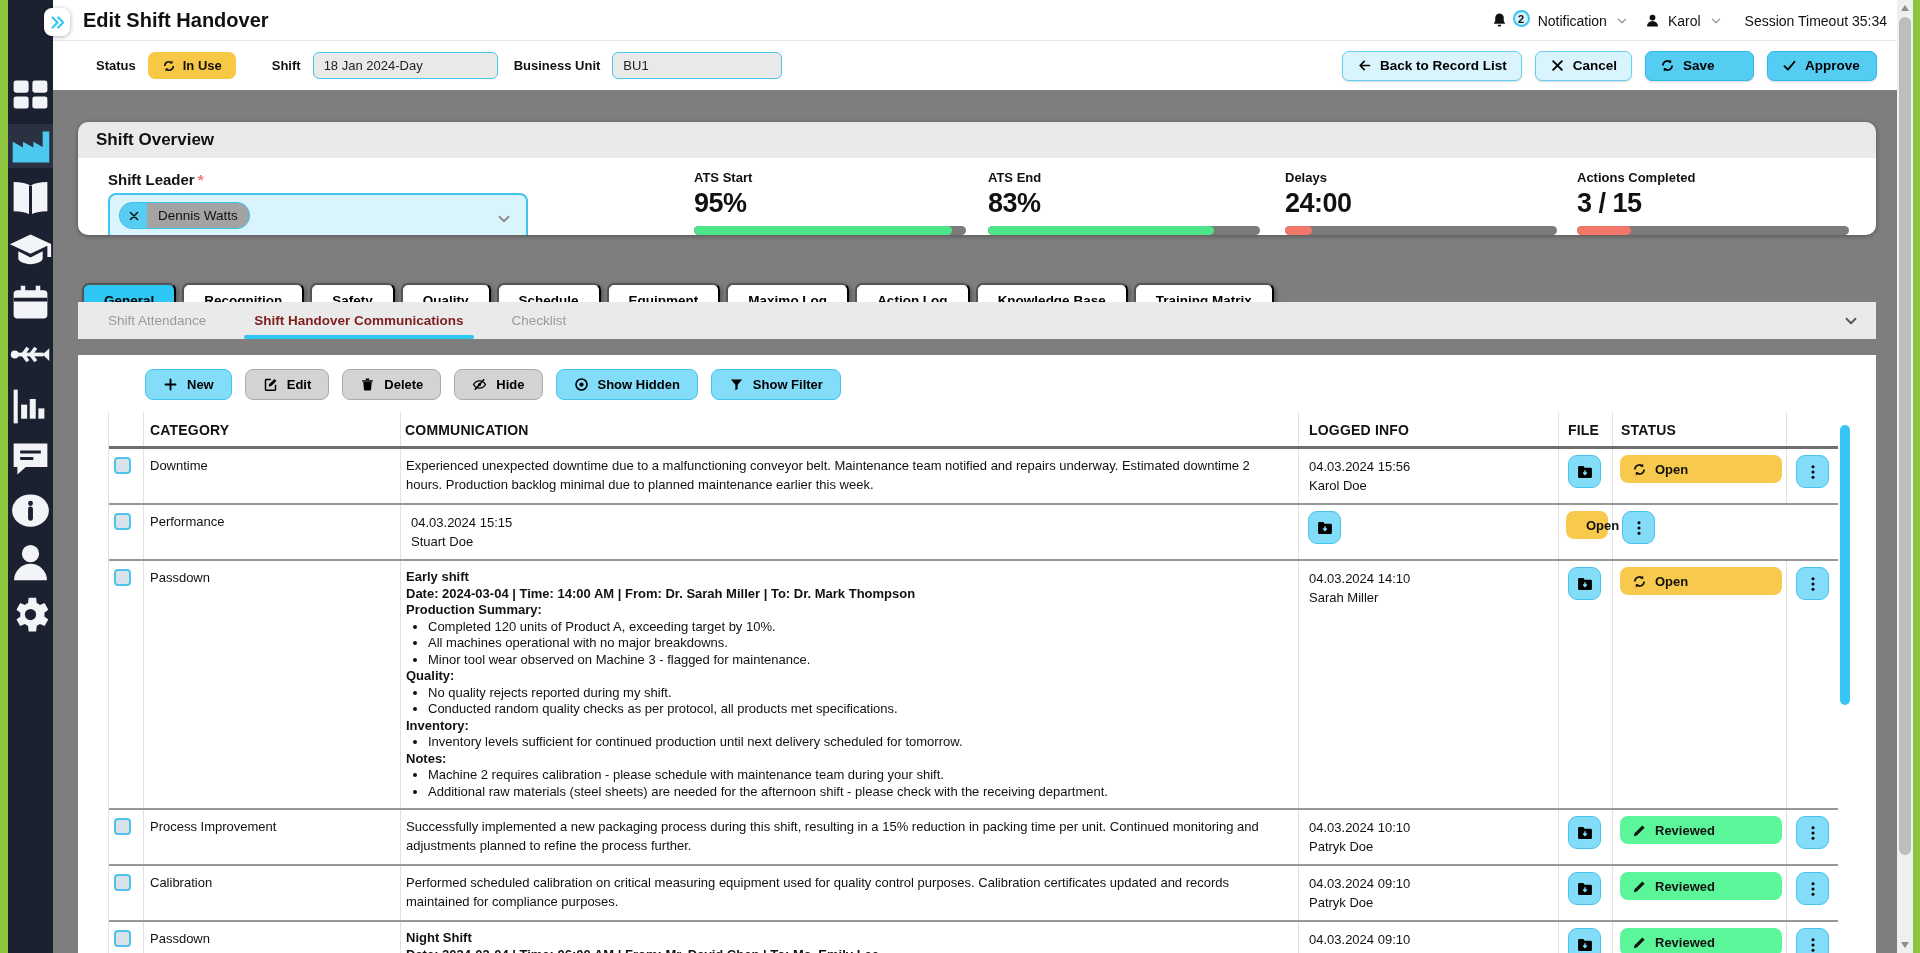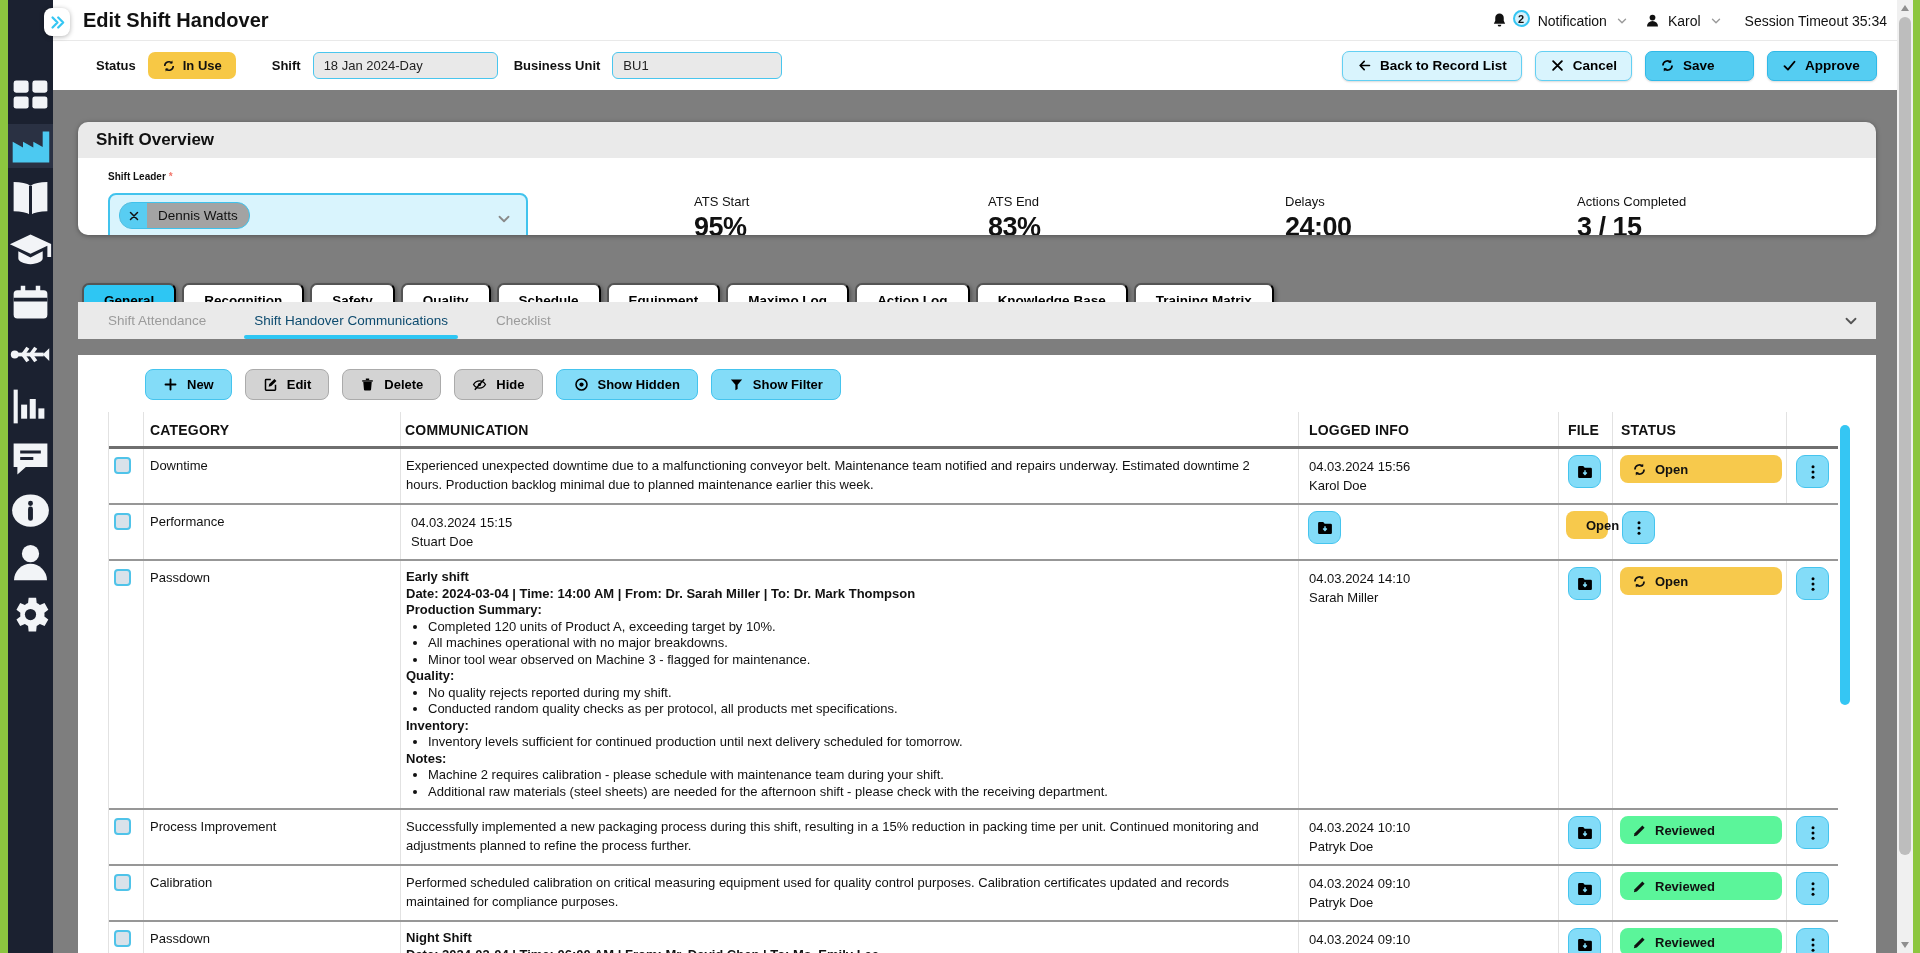--- a/index.html
+++ b/index.html
@@ -52,47 +52,47 @@
   .btn-light { background:#D9F4FD; border:1.5px solid #63D0F3; }
   .btn-cyan { background:#55CDF2; border:1.5px solid #2FB9E8; }
 
   
   .page-body { position:absolute; left:0; right:0; top:90px; bottom:0; background:#7E7E7E; }
 
   .card { position:absolute; left:25px; top:32px; width:1798px; height:113px; border-radius:10px;
     overflow:hidden; box-shadow:0 1px 5px rgba(0,0,0,.35); }
   .card-header { height:36px; background:#EAEAEA; font-size:17px; font-weight:700; line-height:36px; padding-left:18px; }
   .card-body { position:relative; height:105px; background:#fff; }
-  .leader-label { position:absolute; left:30px; top:13px; font-size:10px; font-weight:700; }
+  .leader-label { position:absolute; left:30px; top:13px; font-size:15px; font-weight:700; }
   .req { color:#F2766B; margin-left:3px; }
   .leader-field { position:absolute; left:30px; top:35px; width:420px; height:50px; background:#D9F4FD;
     border:2px solid #41C3ED; border-radius:8px; cursor:pointer; }
   .chip { position:absolute; left:9px; top:7px; height:27px; display:inline-flex; align-items:stretch;
     border:1.5px solid #3EC2EC; border-radius:13px; overflow:hidden; background:#a3a3a3; }
   .chip-x { width:27px; background:#58CDF2; display:flex; align-items:center; justify-content:center; cursor:pointer; }
   .chip-x svg { width:12px; height:12px; color:#111; }
   .chip-name { display:flex; align-items:center; padding:0 11px; font-size:13.5px; }
   .leader-chev { position:absolute; right:13px; top:15px; width:18px; height:18px; color:#8A8A8A; }
 
   .stat { position:absolute; top:12px; width:272px; }
-  .stat-label { font-size:13px; font-weight:400;margin-top:24px; }
+  .stat-label { font-size:13px; font-weight:700; }
   .stat-value { font-size:27px; font-weight:700; margin-top:3px; letter-spacing:-0.5px; }
   .stat-bar { margin-top:7px; height:9px; border-radius:5px; background:#7B7B7B; overflow:hidden; }
   .stat-fill { height:100%; border-radius:5px; }
 
   
   .tabs-row { position:absolute; left:29px; top:193px; height:35px; display:flex; gap:6px; align-items:center; }
   .tab { height:35px; display:flex; align-items:center; padding:0 20px; background:#fff; border-radius:7px 7px 0 0;
     font-size:13.5px; font-weight:700; box-shadow:2px 2px 4px rgba(0,0,0,.35); cursor:pointer; white-space:nowrap; }
   .tab.active { background:#2EC6F3; }
 
   .subtab-bar { position:absolute; left:25px; top:212px; width:1798px; height:37px; background:#EAEAEA;
     display:flex; align-items:stretch; padding-left:30px; gap:48px; }
   .subtab { position:relative; display:flex; align-items:center; font-size:13.5px; color:#9B9B9B; cursor:pointer; white-space:nowrap; }
-  .subtab.active { color:#0c4a6e; font-weight:400; }
+  .subtab.active { color:#7f1d1d; font-weight:700; }
   .subtab.active::after { content:""; position:absolute; left:-10px; right:-10px; bottom:0; height:4px;
     background:#2EC6F3; border-radius:2px; }
   .subtab-chev { position:absolute; right:16px; top:10px; width:18px; height:18px; color:#555; cursor:pointer; }
 
   
   .panel { position:absolute; left:25px; top:265px; width:1798px; height:598px; background:#fff; overflow:hidden; }
   .toolbar { display:flex; gap:13px; padding:14px 0 0 27px;margin-left:40px; }
   .tb-btn { height:31px; border-radius:8px; display:inline-flex; align-items:center; gap:9px; padding:0 17px;
     font-size:13px; font-weight:700; cursor:pointer; font-family:"Liberation Sans",sans-serif; }
   .tb-btn .icon { width:15px; height:15px; }

